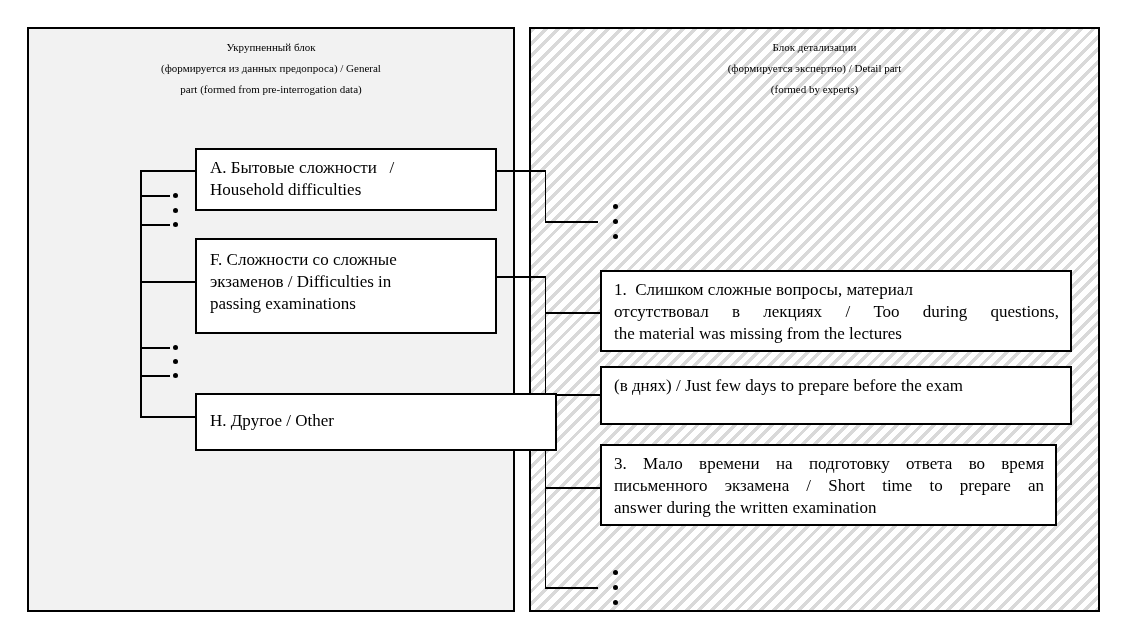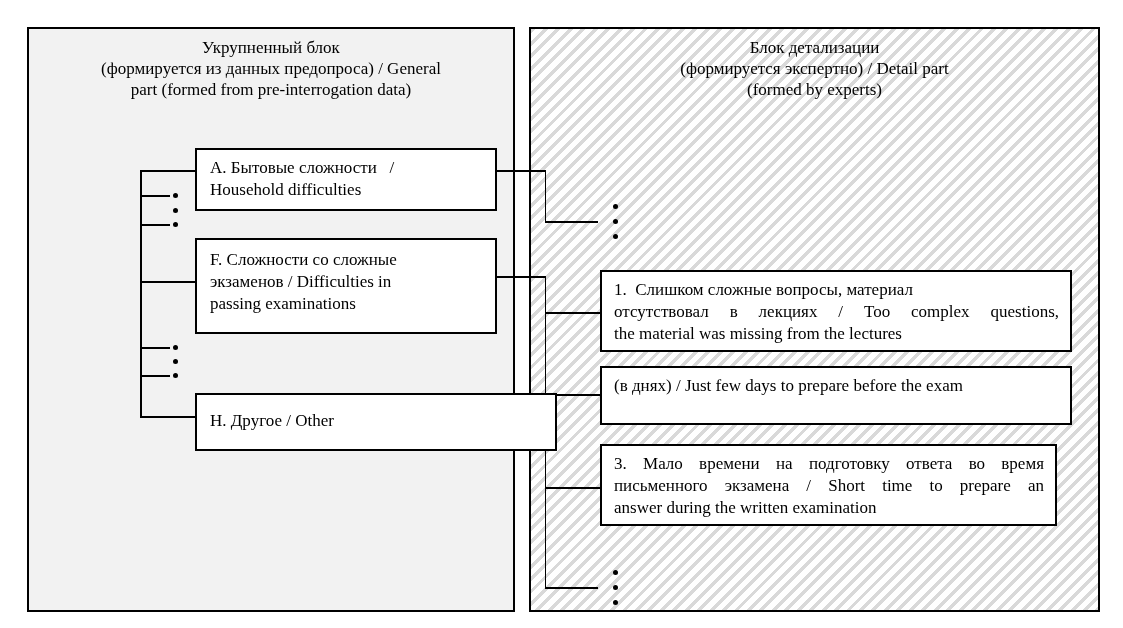--- a/index.html
+++ b/index.html
@@ -6,21 +6,21 @@
   #stage {
     position:relative; width:1123px; height:628px; background:#ffffff;
     font-family:"Liberation Serif", serif; color:#000000; overflow:hidden;
   }
   .panel { position:absolute; box-sizing:border-box; border:2px solid #000000; }
   #panel-left  { left:27px;  top:27px; width:488px; height:585px; background:#f2f2f2; }
   #panel-right {
     left:529px; top:27px; width:571px; height:585px; background-color:#ffffff;
     background-image:repeating-linear-gradient(135deg,#d9d9d9 0px,#d9d9d9 3.5px,#ffffff 3.5px,#ffffff 8.8px);
   }
-  .panel-title { position:absolute; top:8px; left:0; right:0; text-align:center; font-size:17px; line-height:21px; }
+  .panel-title { position:absolute; top:8px; left:0; right:0; text-align:center; font-size:11px; line-height:21px; }
   .box {
     position:absolute; box-sizing:border-box; background:#ffffff; border:2px solid #000000;
     font-size:17px; line-height:22px;
   }
   .tline { white-space:pre-wrap; }
   .tline.stretch { text-align:justify; text-align-last:justify; }
   #box-a { left:195px; top:148px; width:302px; height:63px; padding:7px 10px 16px 13px; }
   #box-f { left:195px; top:238px; width:302px; height:96px; padding:9px 10px 0 13px; }
   #box-h { left:195px; top:393px; width:362px; height:58px; padding:15px 10px 4px 13px; }
   #box-1 { left:600px; top:270px; width:472px; height:82px; padding:7px 11px 0 12px; }
@@ -109,21 +109,21 @@
     <div class="tline">F. Сложности со сложные</div>
     <div class="tline">экзаменов / Difficulties in</div>
     <div class="tline">passing examinations</div>
   </div>
   <div class="box" id="box-h">
     <div class="tline">H. Другое / Other</div>
   </div>
 
   <div class="box" id="box-1">
     <div class="tline">1.  Слишком сложные вопросы, материал</div>
-    <div class="tline stretch">отсутствовал в лекциях / Too complex questions,</div>
+    <div class="tline stretch">отсутствовал в лекциях / Too during questions,</div>
     <div class="tline">the material was missing from the lectures</div>
   </div>
   <div class="box" id="box-2">
     <div class="tline">(в днях) / Just few days to prepare before the exam</div>
   </div>
   <div class="box" id="box-3">
     <div class="tline stretch">3. Мало времени на подготовку ответа во время</div>
     <div class="tline stretch">письменного экзамена / Short time to prepare an</div>
     <div class="tline">answer during the written examination</div>
   </div>

